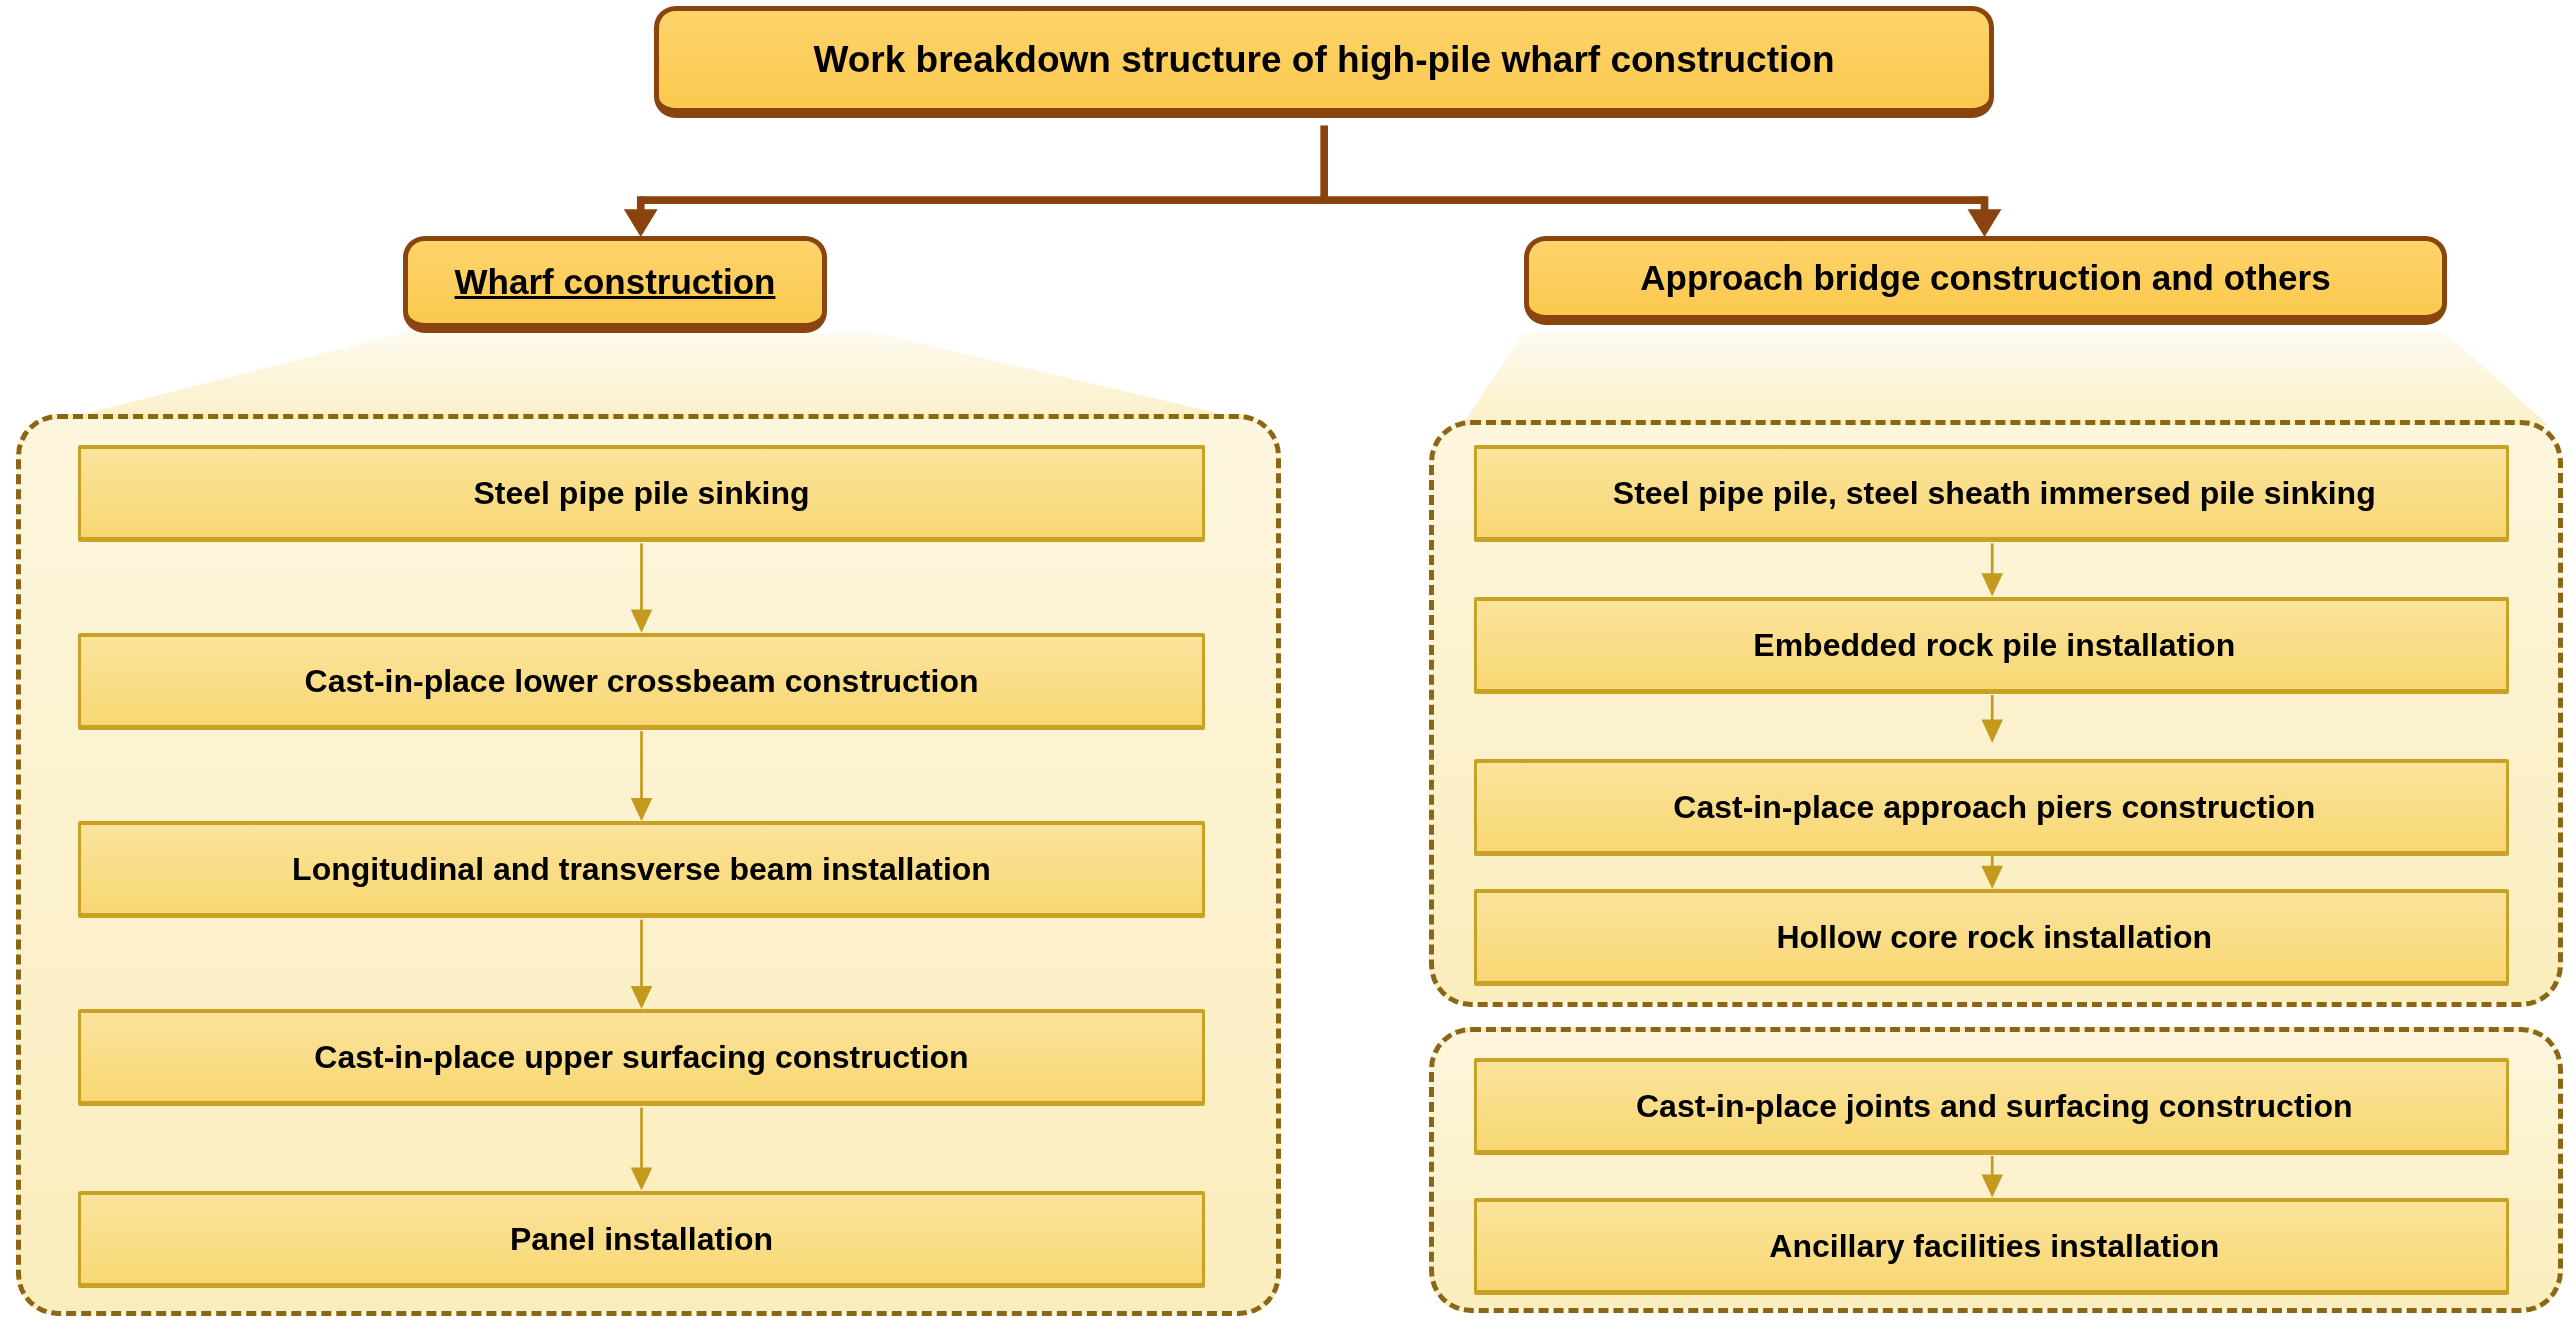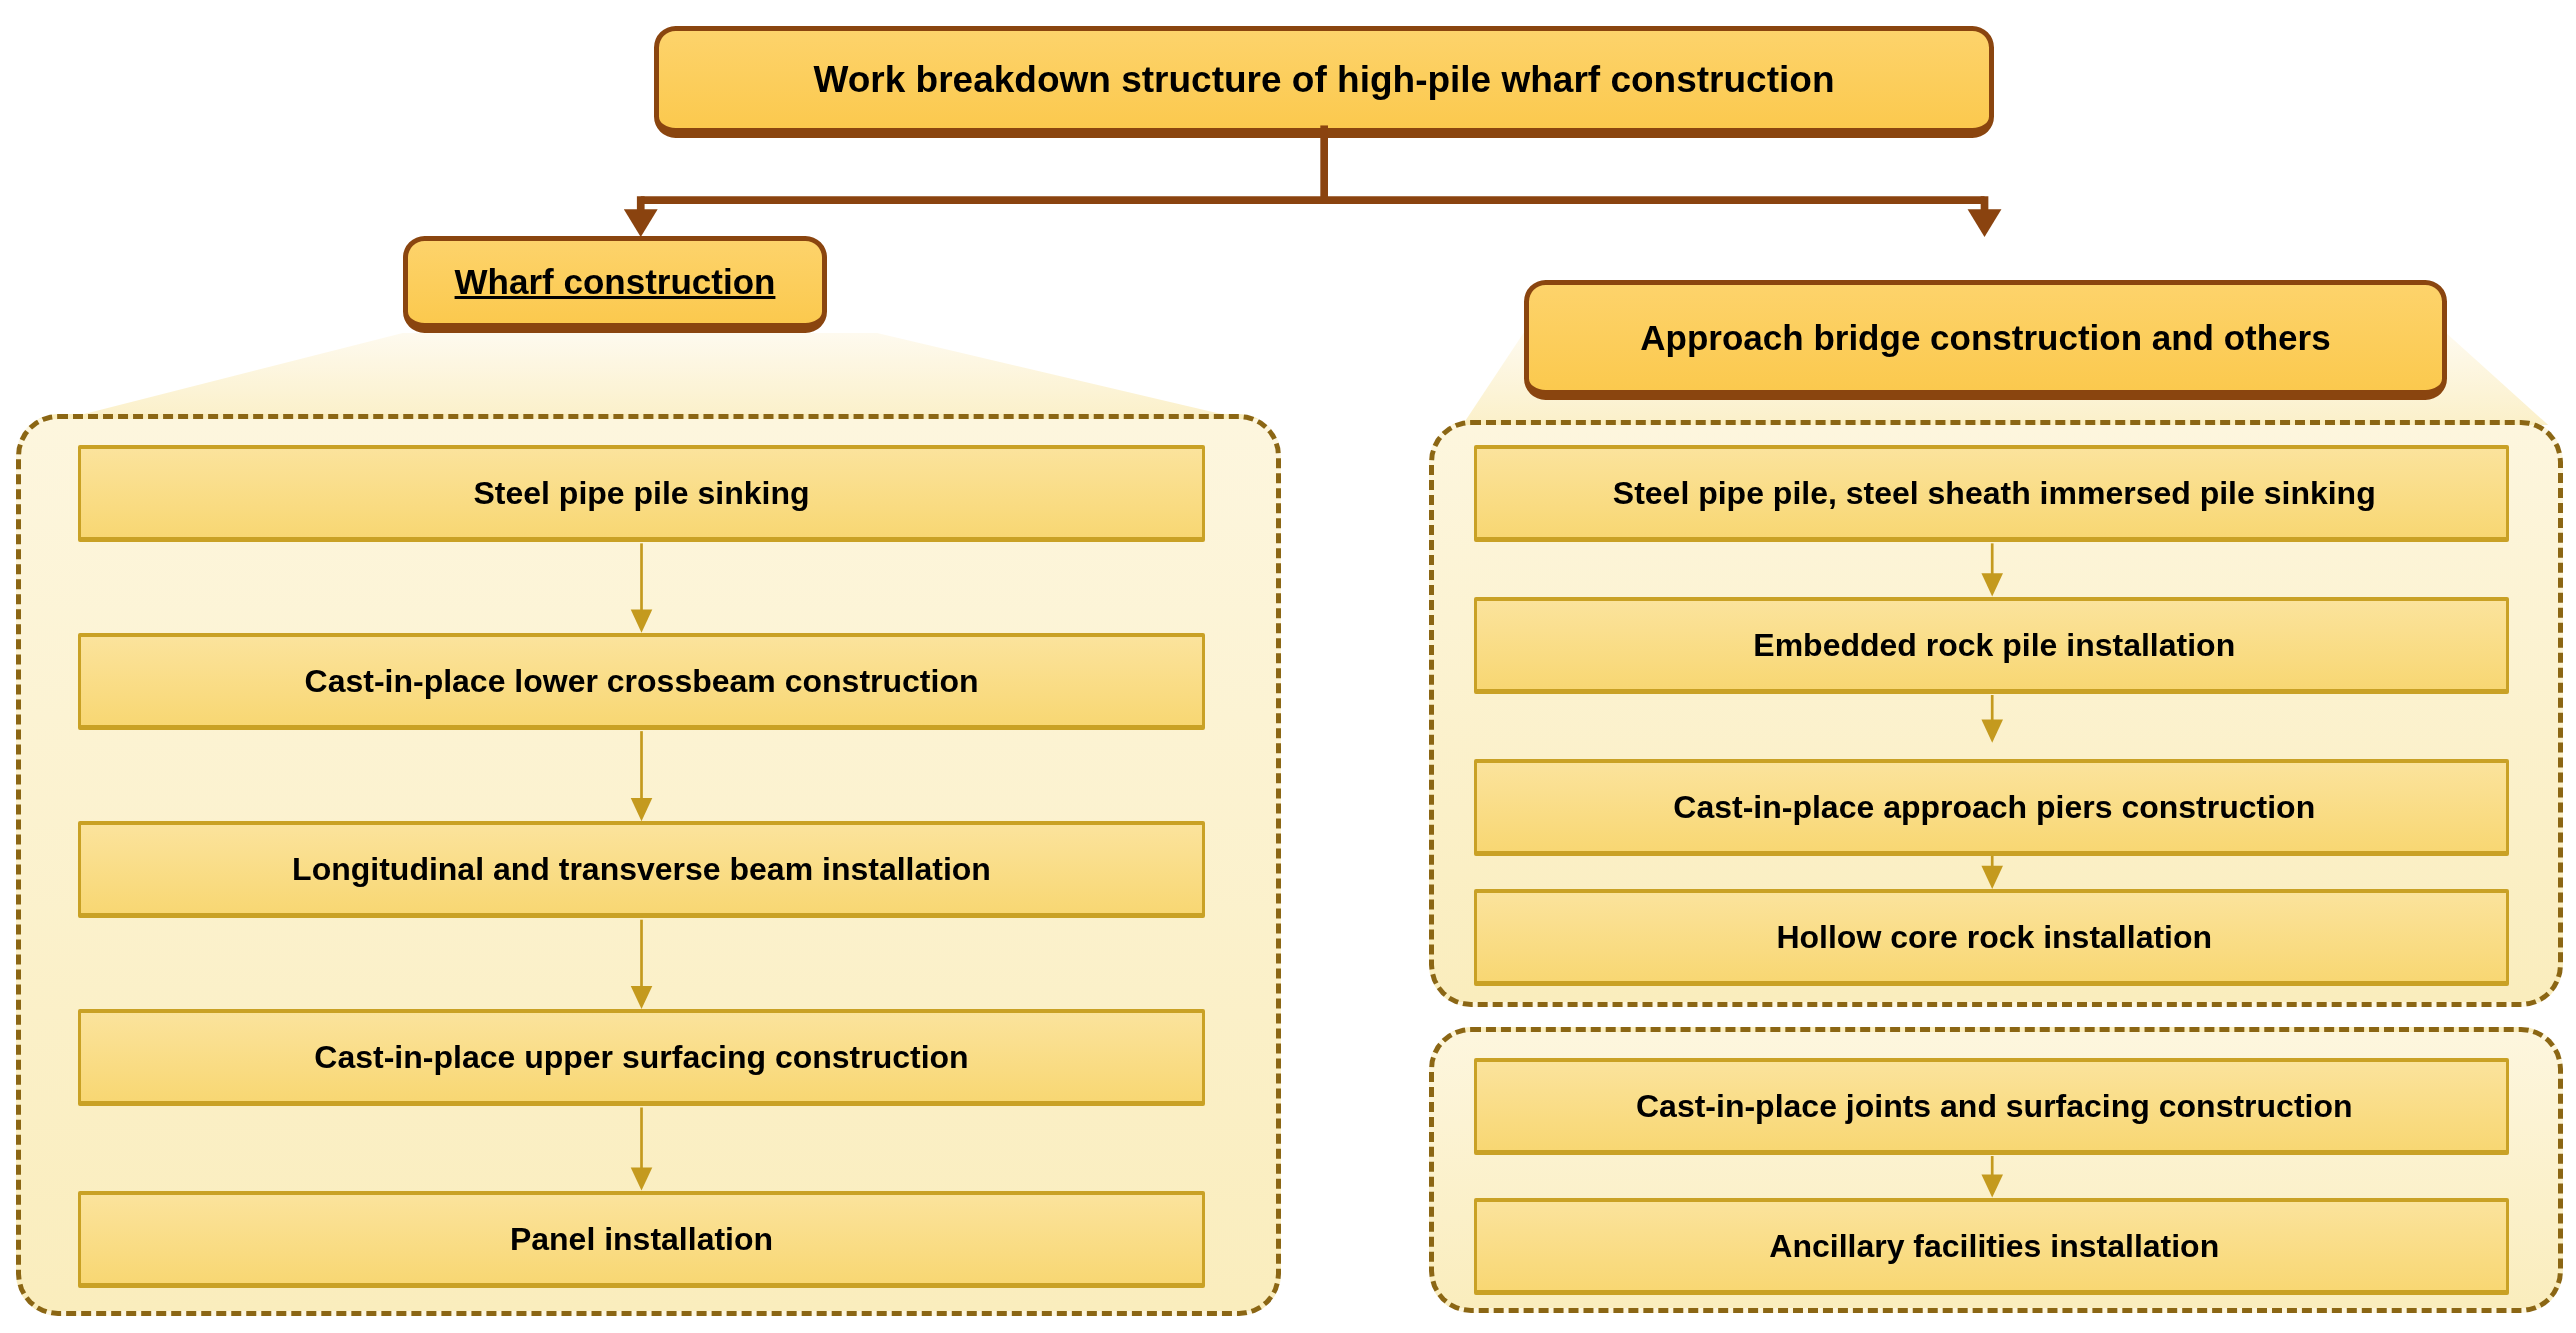--- a/index.html
+++ b/index.html
@@ -13,23 +13,23 @@
   .node{
     position:absolute;box-sizing:border-box;
     display:flex;align-items:center;justify-content:center;text-align:center;
     font-weight:bold;
     background:linear-gradient(180deg,var(--node-fill-top,#FDD36B),var(--node-fill-bottom,#FBC94E));
     border:5.4px solid var(--node-border,#8A450F);
     border-bottom-width:10px;
     border-radius:21.6px;
     padding:0 23px;
   }
-  .node.root{left:654px;top:26px;width:1340px;height:112px;font-size:37px;}
+  .node.root{left:654px;top:6px;width:1340px;height:112px;font-size:37px;}
   .node.branch-left{left:403px;top:236px;width:424px;height:97px;font-size:35px;text-decoration:underline;}
-  .node.branch-right{left:1524px;top:236px;width:923px;height:120px;font-size:35px;margin-top:44px;}
+  .node.branch-right{left:1524px;top:236px;width:923px;height:89px;font-size:35px;}
   
   .fan{position:absolute;z-index:0;background:linear-gradient(180deg,#FEFAEF 0%,#FBF0C9 100%);}
   .fan.left{left:38px;top:333px;width:1216px;height:85px;
     clip-path:polygon(30% 0%,69% 0%,98.7% 100%,2.5% 100%);}
   .fan.right{left:1447px;top:333px;width:1109px;height:92px;
     clip-path:polygon(6.9% 0%,90.1% 0%,99.3% 100%,1.4% 100%);}
   
   .group{
     position:absolute;box-sizing:border-box;z-index:1;
     border:5.4px dashed var(--group-border,#8B6614);

